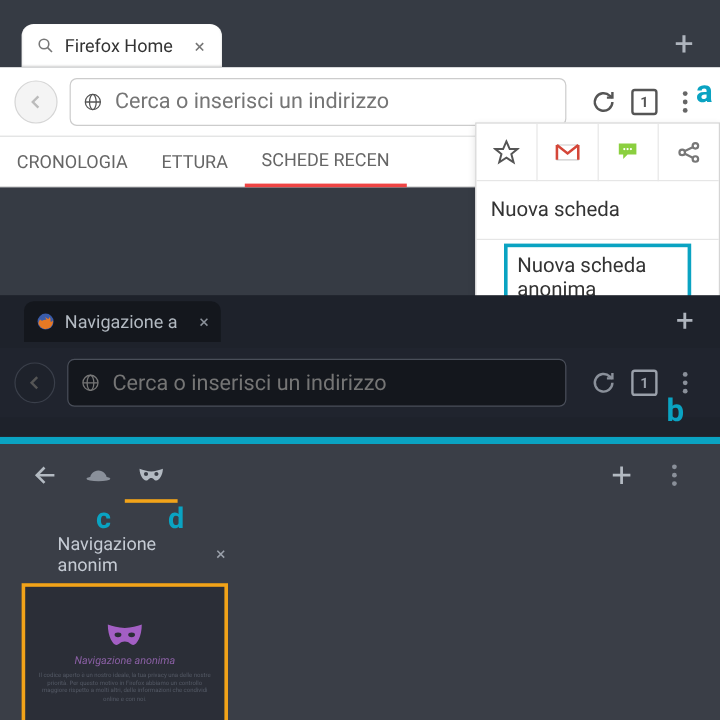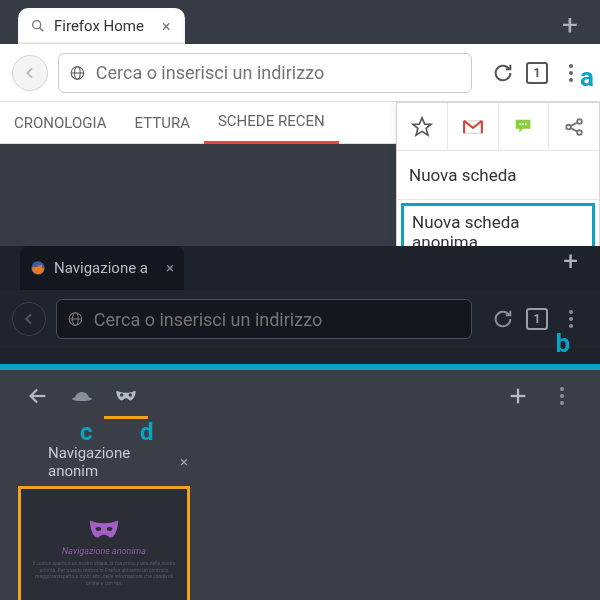--- a/index.html
+++ b/index.html
@@ -1,21 +1,21 @@
 <!DOCTYPE html>
 <html><head>
 <meta charset="utf-8">
 <style>
   * { margin: 0; padding: 0; box-sizing: border-box; font-family: -apple-system, "Segoe UI", Roboto, sans-serif; }
   body { width: 600px; height: 600px; background: #363b44; overflow: hidden; }
 
   
   .panel1 { height: 246px; background: #363b44; position: relative; }
 
-  .tabstrip1 { height: 44px; display: flex; align-items: flex-end; padding-left: 18px; }
+  .tabstrip1 { height: 56px; display: flex; align-items: flex-end; padding-left: 18px; }
   .tab1 { display: flex; align-items: center; gap: 8px; background: #fff; border-radius: 10px 10px 0 0; padding: 10px 14px 10px 12px; height: 36px; box-shadow: 0 -1px 2px rgba(0,0,0,0.2) inset; }
   .tab1 .favicon { width: 16px; height: 16px; }
   .tab1 .label { font-size: 15px; color: #333; }
   .tab1 .close { font-size: 16px; color: #777; margin-left: 10px; }
   .tabstrip1 .add { margin-left: auto; margin-right: 22px; color: #aeb4bd; font-size: 28px; height: 40px; display:flex; align-items:center;}
 
   .toolbar1 { height: 58px; background: #fff; display: flex; align-items: center; padding: 0 12px 0 12px; border-bottom: 1px solid #e0e0e0; }
   .back1 { width: 36px; height: 36px; border: 1px solid #d5d5d5; border-radius: 50%; background: #f4f4f4; display:flex; align-items:center; justify-content:center; }
   .urlbar1 { flex: 1; margin: 0 14px 0 10px; border: 1px solid #ccc; border-radius: 6px; height: 40px; display: flex; align-items: center; padding: 0 10px; background: #fff; }
   .urlbar1 .globe { width: 18px; height: 18px; margin-right: 10px; }
@@ -30,25 +30,25 @@
   .hometabs { height: 42px; background: #fff; display:flex; align-items:center; border-bottom:1px solid #ddd; }
   .hometab { font-size:15px; color:#666; padding: 0 14px; height:42px; display:flex; align-items:center; }
   .hometab.active { border-bottom: 3px solid #ef4444; }
   .hometabs .spacer{ flex:1;}
 
   .popup { position:absolute; right: 0; top: 102px; width: 204px; background:#fff; border:1px solid #d5d5d5; box-shadow: 0 2px 6px rgba(0,0,0,0.12); }
   .popup .row-icons { height: 48px; display:flex; }
   .popup .picon { flex:1; display:flex; align-items:center; justify-content:center; border-right:1px solid #e6e6e6; border-bottom:1px solid #e6e6e6;}
   .popup .picon:last-child { border-right:none;}
   .popup .menuitem { padding: 14px 12px; font-size:17px; color:#333; border-bottom:1px solid #e6e6e6;}
-  .popup .menuitem.highlight { margin:6px 7px 10px; padding:6px 8px; outline: 3px solid #0aa3c2; border-bottom:none;}
+  .popup .menuitem.highlight { margin:6px 26px 10px; padding:6px 8px; outline: 3px solid #0aa3c2; border-bottom:none;}
 
   
   .panel2 { height: 118px; background: #1e222b; position: relative; }
-  .tabstrip2 { height: 44px; display:flex; padding-left:20px;}
+  .tabstrip2 { height: 44px; display:flex; align-items:center; padding-left:20px;}
   .tab2 { display:flex; align-items:center; gap:8px; padding: 8px 10px; background: #14171d; border-radius: 8px 8px 0 0; }
   .tab2 .fav { width:16px;height:16px;}
   .tab2 .label { color:#b3bac2; font-size:15px;}
   .tab2 .close { color:#8a9099; font-size:15px; margin-left:10px;}
   .tabstrip2 .add { margin-left:auto; margin-right:22px; color:#aeb4bd; font-size:26px; }
 
   .toolbar2 { height:58px; background:#20242e; display:flex; align-items:center; padding: 0 12px;}
   .back2 { width:34px;height:34px; border:1px solid #3a3f4a; border-radius:50%; background:#1e222b; display:flex;align-items:center;justify-content:center;}
   .urlbar2 { flex:1; margin: 0 14px 0 10px; border:1px solid #4a4f5a; border-radius:6px; height:40px; display:flex; align-items:center; padding:0 10px; background:#14171d;}
   .urlbar2 .globe { width:18px;height:18px; margin-right:10px;}

